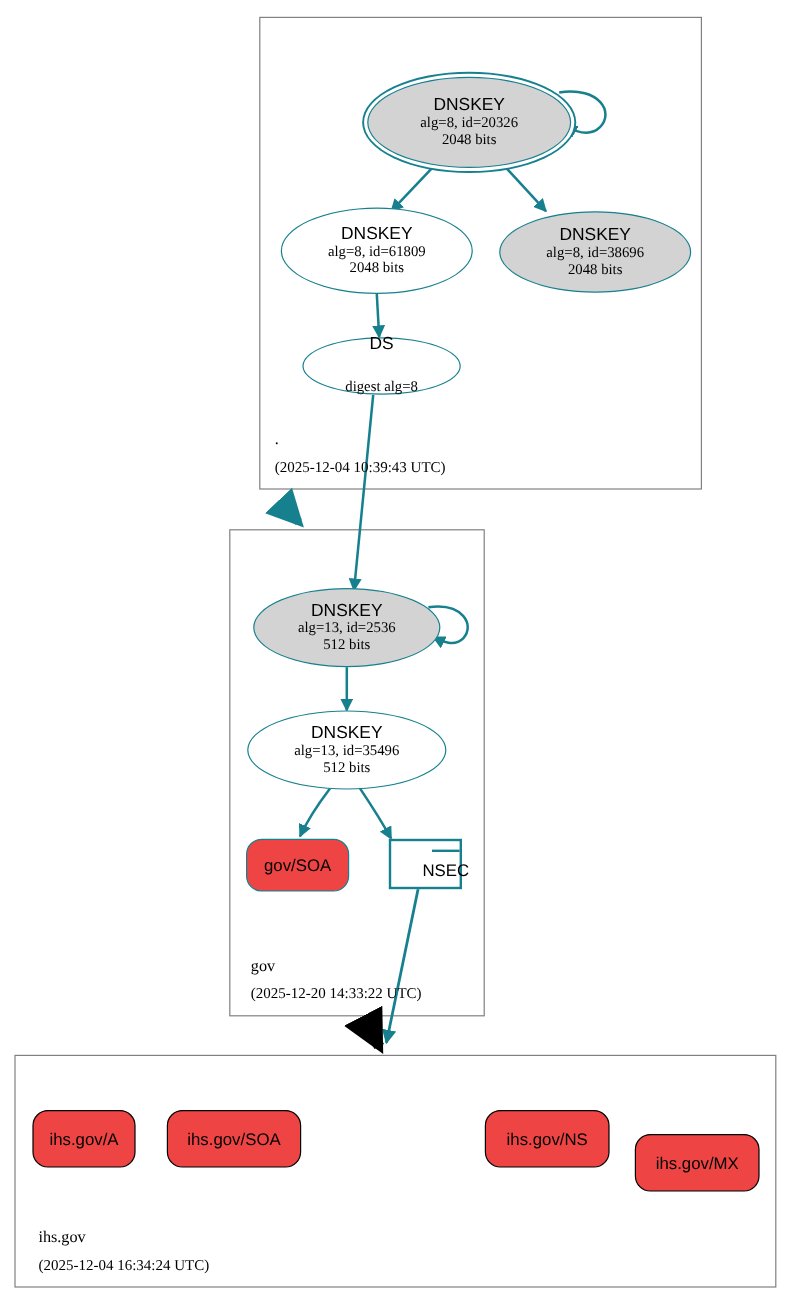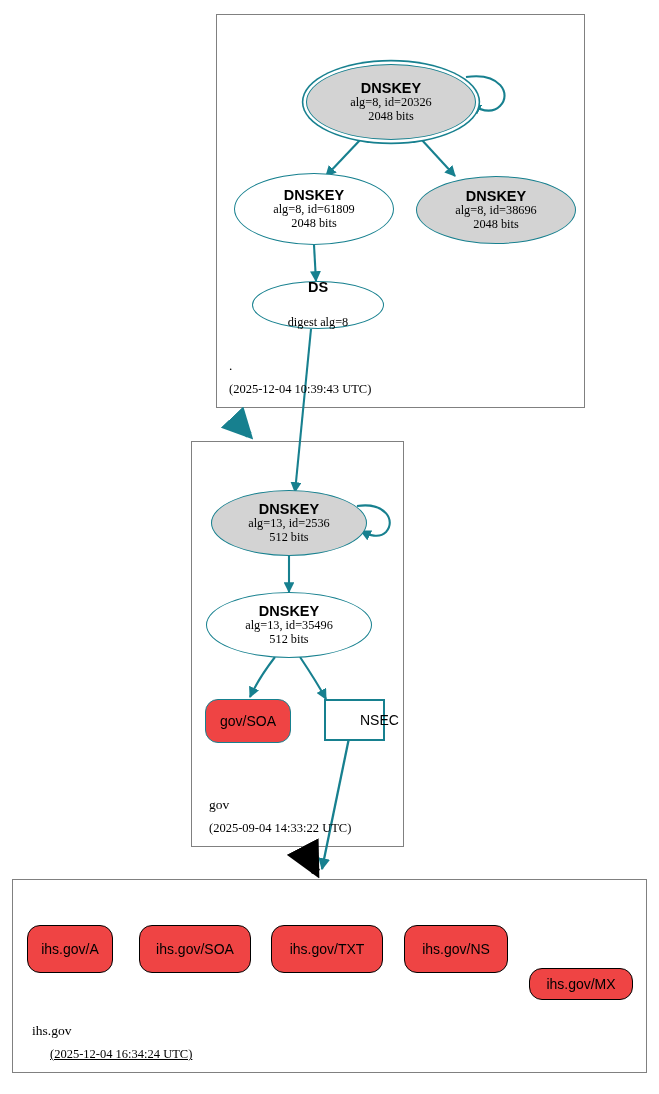--- a/index.html
+++ b/index.html
@@ -9,27 +9,27 @@
   svg.layer{position:absolute;left:0;top:0;width:659px;height:1094px;overflow:visible;}
   .zone-box{position:absolute;border:1px solid #808080;background:transparent;box-sizing:border-box;}
   .zone-label{position:absolute;font-family:"Liberation Serif", serif;color:#000;white-space:nowrap;}
   .zone-name{font-size:13.5px;}
   .zone-time{font-size:12.5px;}
   .node{position:absolute;display:flex;flex-direction:column;align-items:center;
         justify-content:center;box-sizing:border-box;text-align:center;}
   .ell{border-radius:50%;border:1.6px solid #17808f;background:#ffffff;}
   .ell.filled{background:#d3d3d3;}
   .ell.dbl{box-shadow:0 0 0 2.6px #ffffff, 0 0 0 4.2px #17808f;}
-  .t1{font-family:"Liberation Sans", sans-serif;font-size:14.5px;color:#000;line-height:1.06;font-weight:bold;}
+  .t1{font-family:"Liberation Sans", sans-serif;font-size:14.5px;color:#000;line-height:1.06;}
   .t2{font-family:"Liberation Serif", serif;font-size:12.3px;color:#000;line-height:1.12;}
   .rrect{border:1.8px solid #17808f;border-radius:13px;background:#ef4444;}
   .rrect.black{border-color:#000000;}
   .rr-label{font-family:"Liberation Sans", sans-serif;font-size:14px;color:#000;white-space:nowrap;}
   .nsec-outer{border:2.2px solid #17808f;background:#ffffff;box-sizing:border-box;
-              display:flex;flex-direction:row;padding-left:34px;}
+              display:flex;flex-direction:column;padding-left:34px;}
   .nsec-strip{height:9px;border-bottom:2.2px solid #17808f;box-sizing:border-box;}
   .nsec-body{flex:1;display:flex;align-items:center;justify-content:center;}
   .nsec-body span{font-family:"Liberation Sans", sans-serif;font-size:14px;color:#000;}
 </style>
 </head>
 <body>
 
 <div id="stage">
 
   <div class="zone-box" style="left:216px;top:14px;width:369px;height:394px;"></div>
@@ -117,34 +117,31 @@
   </div>
 
   <div class="nsec-outer" style="position:absolute;left:324px;top:699px;width:61px;height:42px;">
     <div class="nsec-strip"></div>
     <div class="nsec-body">
       <span>NSEC</span>
     </div>
   </div>
 
   <div class="zone-label zone-name" style="left:209px;top:797px;">gov</div>
-  <div class="zone-label zone-time" style="left:209px;top:821px;">(2025-09-04 14:33:22 UTC)</div>
+  <div class="zone-label zone-time" style="left:209px;top:821px;">(2025-12-20 14:33:22 UTC)</div>
 
   <div class="node rrect black" style="left:27px;top:925px;width:86px;height:48px;">
     <span class="rr-label">ihs.gov/A</span>
   </div>
   <div class="node rrect black" style="left:139px;top:925px;width:112px;height:48px;">
     <span class="rr-label">ihs.gov/SOA</span>
   </div>
-  <div class="node rrect black" style="left:271px;top:925px;width:112px;height:48px;">
-    <span class="rr-label">ihs.gov/TXT</span>
-  </div>
   <div class="node rrect black" style="left:404px;top:925px;width:104px;height:48px;">
     <span class="rr-label">ihs.gov/NS</span>
   </div>
-  <div class="node rrect black" style="left:529px;top:968px;width:104px;height:32px;">
+  <div class="node rrect black" style="left:529px;top:945px;width:104px;height:48px;">
     <span class="rr-label">ihs.gov/MX</span>
   </div>
 
   <div class="zone-label zone-name" style="left:32px;top:1023px;">ihs.gov</div>
-  <div class="zone-label zone-time" style="left:50px;top:1047px;text-decoration:underline;">(2025-12-04 16:34:24 UTC)</div>
+  <div class="zone-label zone-time" style="left:32px;top:1047px;">(2025-12-04 16:34:24 UTC)</div>
 
 </div>
 
 </body></html>

